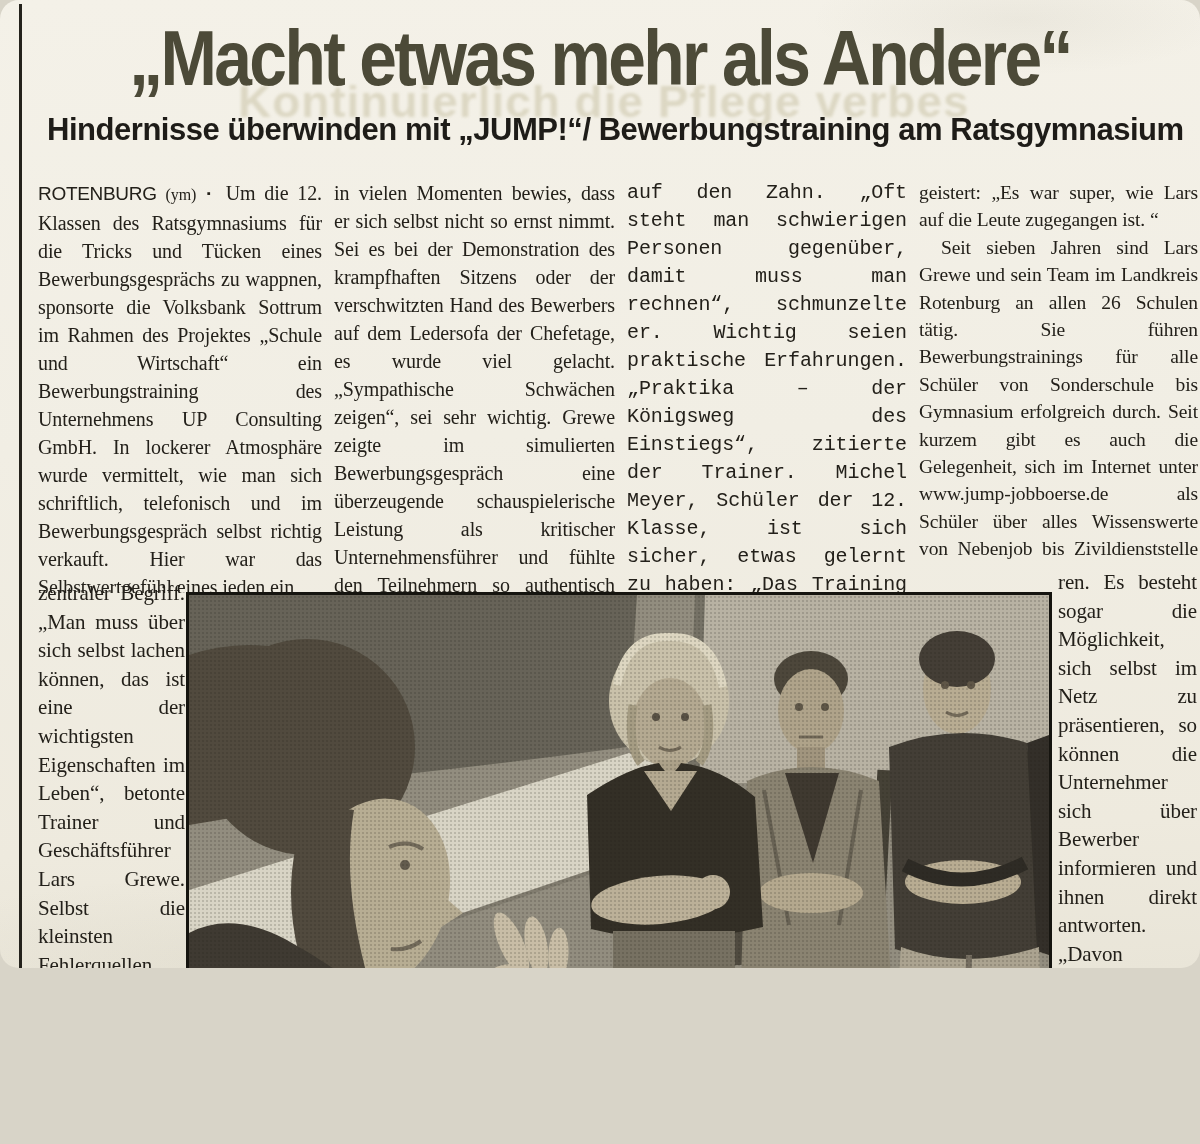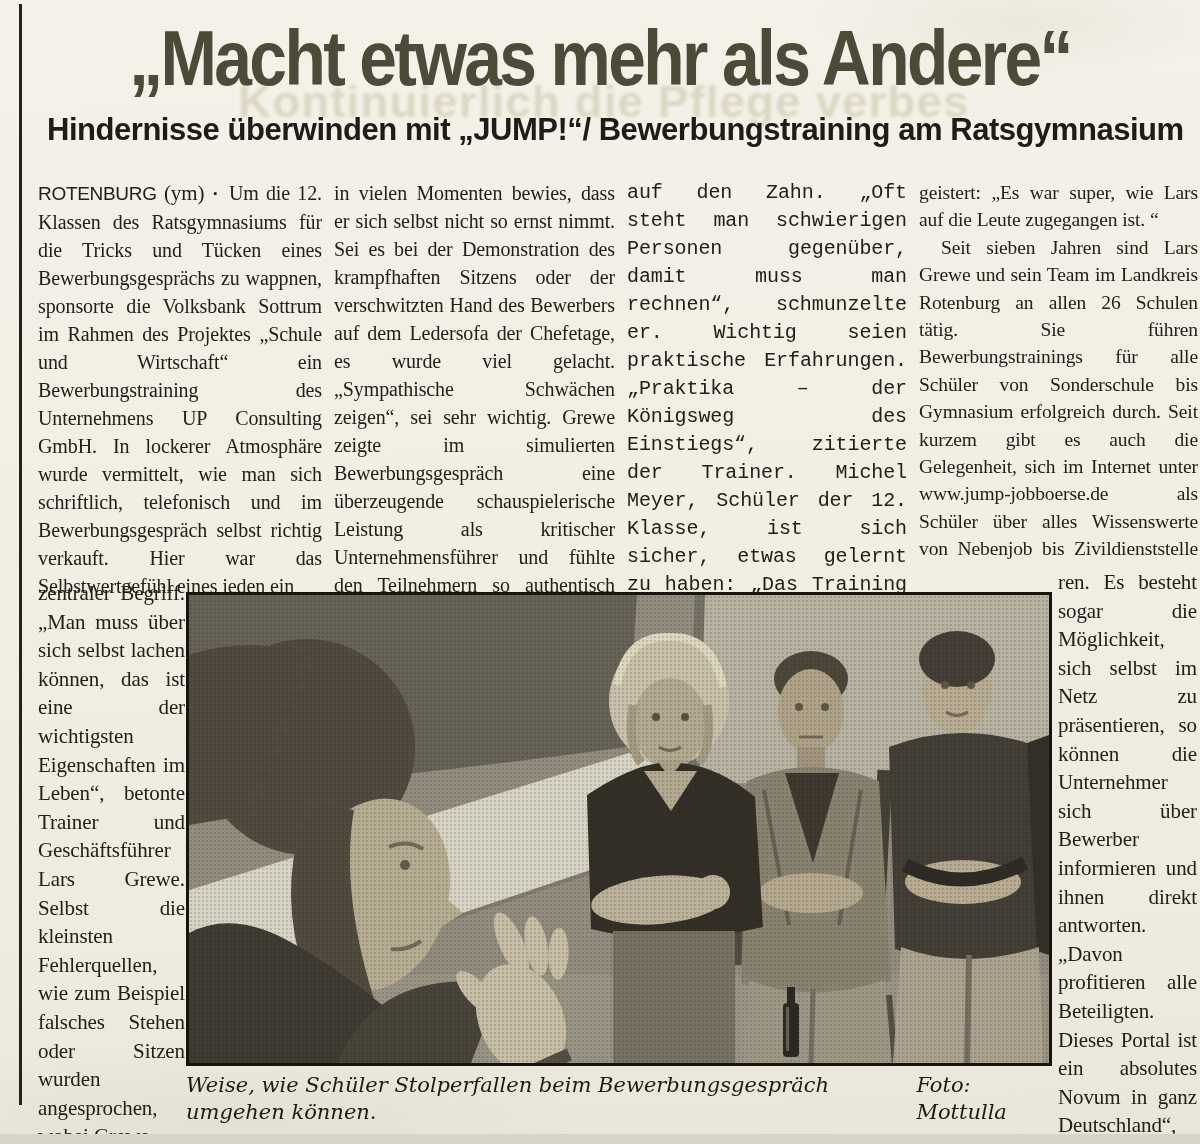--- a/index.html
+++ b/index.html
@@ -1,19 +1,19 @@
 <!DOCTYPE html>
 <html lang="de" style="--paper: #f1eee4; --ink: #23201a; --headline: #4c4a38; --ghost: #a89f72;"><head>
 <meta charset="utf-8">
 <style>
   html,body{margin:0;padding:0;background:#d8d4c8;}
   .page{
-    position:relative;width:1200px;height:1134px;overflow:hidden;
+    position:relative;width:1200px;height:968px;overflow:hidden;
     background:linear-gradient(178deg,#f4f1e8 0%,#f1eee4 45%,#eeeade 85%,#e9e5d8 100%);
-    font-family:"Liberation Serif",serif;color:var(--ink,#23201a);
+    font-family:"Liberation Serif",serif;color:var(--ink,#23201a);border-radius:19px;
   }
   
   .page::before{
     content:"";position:absolute;inset:0;pointer-events:none;
     background:
       radial-gradient(ellipse 300px 80px at 85% 2%, rgba(120,115,90,.07), transparent 70%),
       radial-gradient(ellipse 500px 120px at 20% 99%, rgba(120,115,90,.06), transparent 70%);
   }
   .left-rule{position:absolute;left:19px;top:4px;width:3px;height:1101px;background:#24221c;}
   .headline{
@@ -40,21 +40,21 @@
   }
   .col p{margin:0;}
   .c1a{left:38px;top:179px;width:284px;height:414px;}
   .c1b{left:38px;top:579px;width:147px;height:556px;font-size:21px;line-height:28.6px;}
   .c2 {left:334px;top:179px;width:281px;height:414px;}
   .c3 {left:627px;top:179px;width:280px;height:414px;font-family:Liberation Mono, monospace;}
   .c4a{left:919px;top:179px;width:279px;height:390px;font-size:19.5px;line-height:27.4px;}
   .c4a p.indent{text-indent:22px;}
   .c4b{left:1058px;top:568px;width:139px;height:570px;font-size:21px;line-height:28.6px;}
   .dateline{font-family:"Liberation Sans",sans-serif;font-weight:400;font-size:19px;letter-spacing:-.3px;}
-  .byline{font-size:21px;}
+  .byline{font-size:16px;}
   .bullet{font-size:11px;vertical-align:3px;padding:0 2px;}
   .photo{
     position:absolute;left:186px;top:592px;width:866px;height:474px;
     box-sizing:border-box;border:3px solid #15140f;background:#8c8779;
   }
   .photo svg{display:block;width:100%;height:100%;}
   .photo::after{ 
     content:"";position:absolute;inset:0;pointer-events:none;
     background-image:radial-gradient(rgba(30,28,20,.16) 1px, transparent 1.1px);
     background-size:4px 4px;

